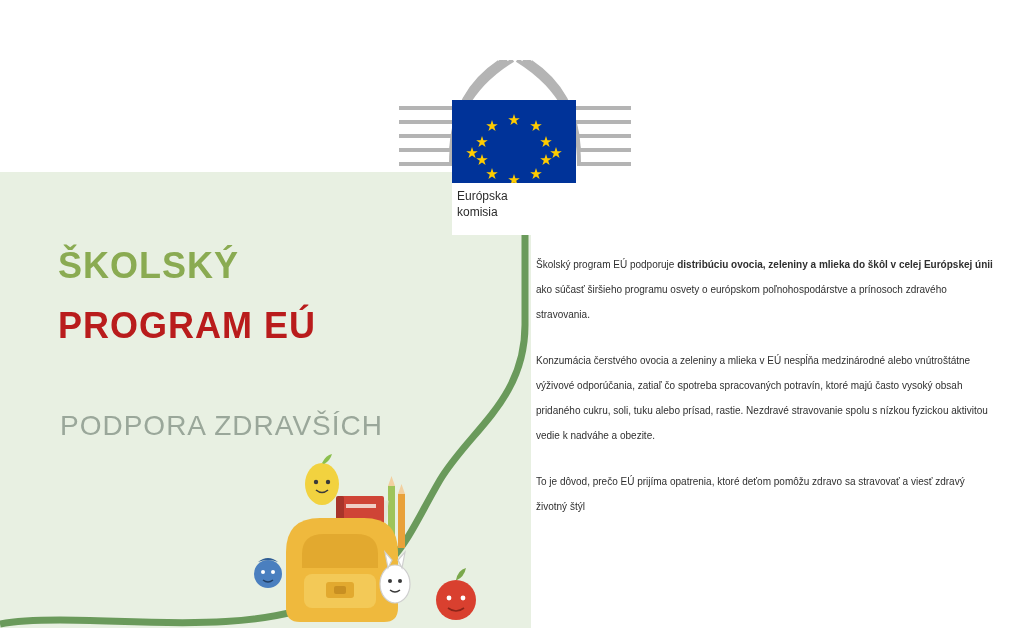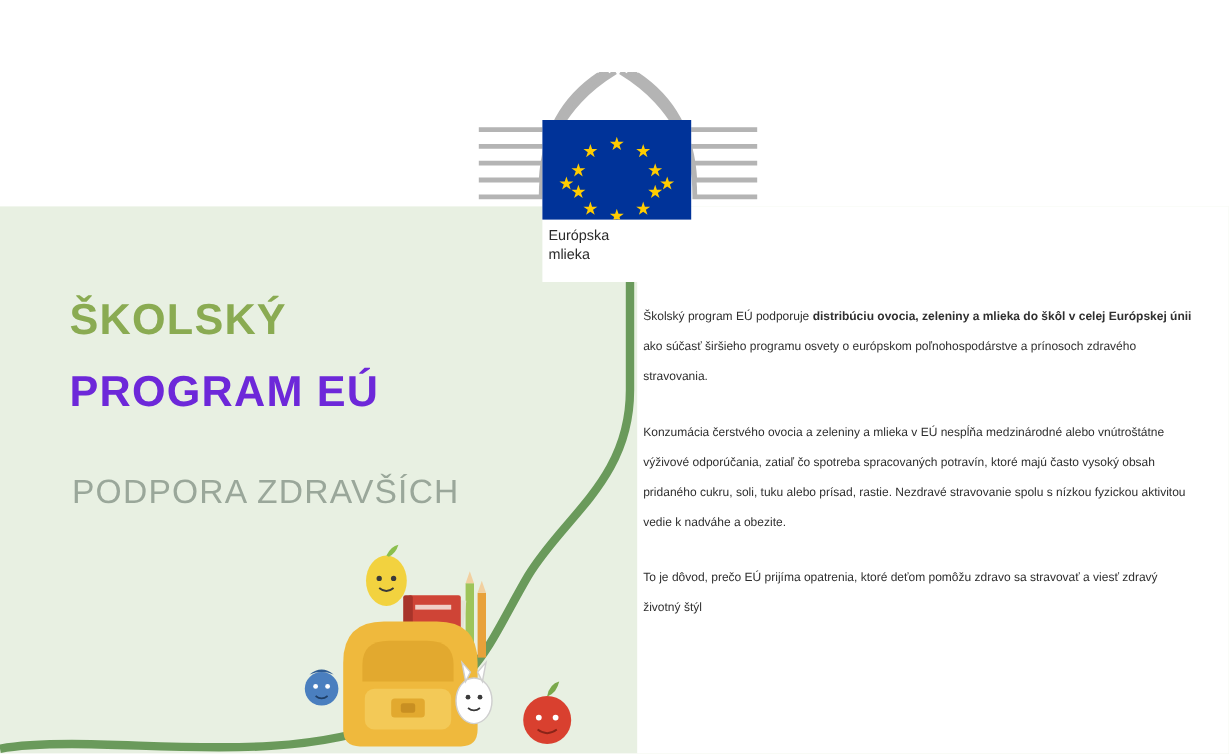--- a/index.html
+++ b/index.html
@@ -107,26 +107,26 @@
     width: 470px;
     font-size: 36px;
     line-height: 60px;
     letter-spacing: 1px;
     font-weight: bold;
     color: #8aab52;
     font-family: "Liberation Sans", sans-serif;
   }
   .title-main .line2 {
     display: block;
-    color: #6d28d9;
+    color: #b91c1c;
   }
   .title-sub {
     position: absolute;
     left: 60px;
-    top: 388px;
+    top: 404px;
     width: 470px;
     font-size: 28px;
     line-height: 44px;
     letter-spacing: 1px;
     color: #9aa79a;
     font-family: "Liberation Sans", sans-serif;
   }
 
   
   .body-col {
@@ -195,21 +195,21 @@
         <polygon points="30,54 31.4,58.2 35.8,58.2 32.2,60.8 33.6,65 30,62.4 26.4,65 27.8,60.8 24.2,58.2 28.6,58.2"></polygon>
         <polygon points="84,68 85.4,72.2 89.8,72.2 86.2,74.8 87.6,79 84,76.4 80.4,79 81.8,74.8 78.2,72.2 82.6,72.2"></polygon>
         <polygon points="40,68 41.4,72.2 45.8,72.2 42.2,74.8 43.6,79 40,76.4 36.4,79 37.8,74.8 34.2,72.2 38.6,72.2"></polygon>
         <polygon points="62,74 63.4,78.2 67.8,78.2 64.2,80.8 65.6,85 62,82.4 58.4,85 59.8,80.8 56.2,78.2 60.6,78.2"></polygon>
         <polygon points="104,47 105.4,51.2 109.8,51.2 106.2,53.8 107.6,58 104,55.4 100.4,58 101.8,53.8 98.2,51.2 102.6,51.2"></polygon>
         <polygon points="20,47 21.4,51.2 25.8,51.2 22.2,53.8 23.6,58 20,55.4 16.4,58 17.8,53.8 14.2,51.2 18.6,51.2"></polygon>
       </g>
     </svg>
     <div class="ec-caption">
       <div>Európska</div>
-      <div>mlieka</div>
+      <div>komisia</div>
     </div>
   </div>
 
   <div class="title-main">
     <span>ŠKOLSKÝ</span>
     <span class="line2">PROGRAM EÚ</span>
   </div>
   <div class="title-sub">
     <div>PODPORA ZDRAVŠÍCH</div>
   </div>

